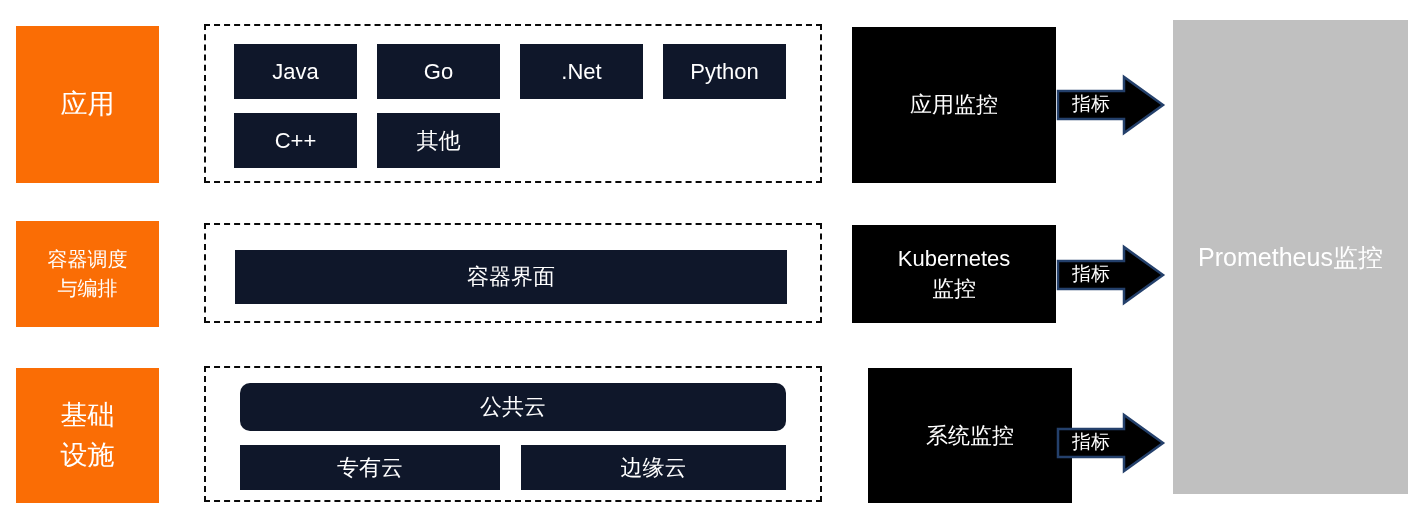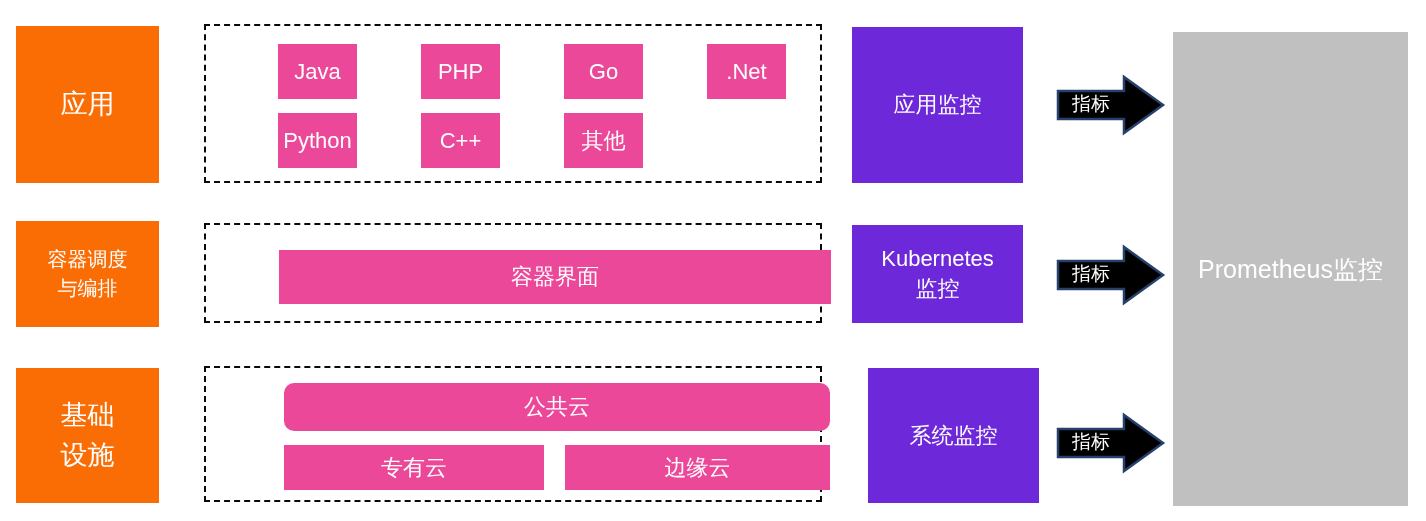--- a/index.html
+++ b/index.html
@@ -40,27 +40,26 @@
     width: 618px;
     border: 2px dashed #0a0a0a;
     background: transparent;
   }
   .dashed-app       { top: 24px;  height: 159px; }
   .dashed-container { top: 223px; height: 100px; }
   .dashed-infra     { top: 366px; height: 136px; }
 
   
   .item {
-    background: #ec4899;
+    background: #0f172a;
     color: #ffffff;
     display: flex;
     align-items: center;
     justify-content: center;
     font-size: 22px;
-    margin-left: 44px;
   }
 
   .lang-grid {
     position: absolute;
     left: 0; top: 0; right: 0; bottom: 0;
     display: grid;
     grid-template-columns: repeat(4, 123px);
     grid-auto-rows: 55px;
     gap: 14px 20px;
     padding: 18px 0 0 28px;
@@ -73,22 +72,22 @@
   }
 
   .cloud-public { position: absolute; left: 34px;  top: 15px; width: 546px; height: 48px; border-radius: 10px; }
   .cloud-private{ position: absolute; left: 34px;  top: 77px; width: 260px; height: 45px; }
   .cloud-edge   { position: absolute; left: 315px; top: 77px; width: 265px; height: 45px; }
 
   
   .monitor {
     position: absolute;
     left: 852px;
-    width: 171px;
-    background: #6d28d9;
+    width: 204px;
+    background: #000000;
     color: #ffffff;
     display: flex;
     align-items: center;
     justify-content: center;
     text-align: center;
     font-size: 22px;
     line-height: 1.35;
     white-space: pre-line;
   }
   .monitor-app  { top: 27px;  height: 156px; }
@@ -112,21 +111,21 @@
     font-size: 19px;
     text-align: center;
   }
   .arrow-1 { top: 74px; }
   .arrow-2 { top: 244px; }
   .arrow-3 { top: 412px; }
 
   
   .sink {
     position: absolute;
-    left: 1173px; top: 32px;
+    left: 1173px; top: 20px;
     width: 235px; height: 474px;
     background: #C0C0C0;
     color: #ffffff;
     display: flex;
     align-items: center;
     justify-content: center;
     text-align: center;
     font-size: 25px;
   }
 </style>
@@ -137,21 +136,20 @@
 
   <div class="layer layer-app">应用</div>
   <div class="layer layer-container">容器调度
 与编排</div>
   <div class="layer layer-infra">基础
 设施</div>
 
   <div class="dashed dashed-app">
     <div class="lang-grid">
       <div class="item">Java</div>
-      <div class="item">PHP</div>
       <div class="item">Go</div>
       <div class="item">.Net</div>
       <div class="item">Python</div>
       <div class="item">C++</div>
       <div class="item">其他</div>
     </div>
   </div>
 
   <div class="dashed dashed-container">
     <div class="item container-bar">容器界面</div>

